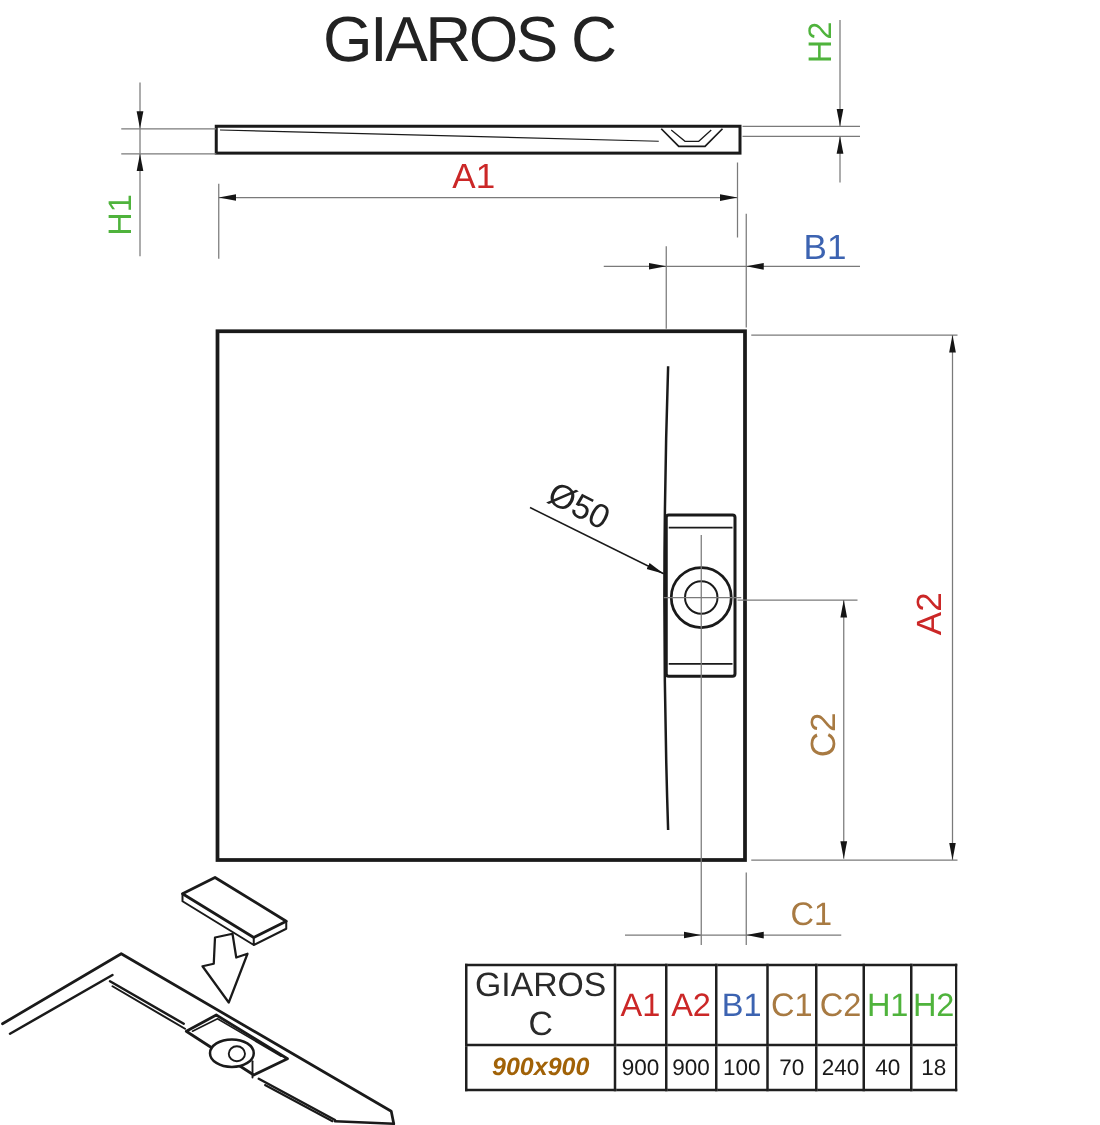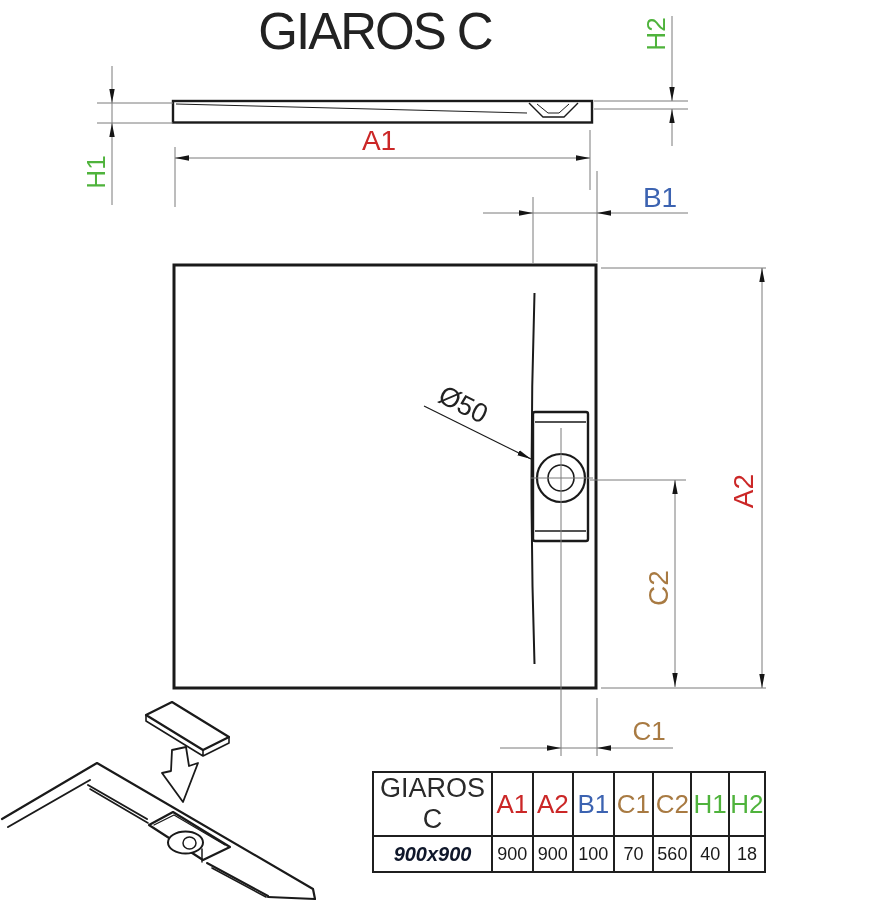--- a/index.html
+++ b/index.html
@@ -27,21 +27,21 @@
   .dia-label{font-size:27px;color:#222;transform:translate(-50%,-50%) rotate(27deg);}
 
   
   table.dims{position:absolute;left:372px;top:771px;border-collapse:collapse;
              table-layout:fixed;background:#fff;}
   table.dims td,table.dims th{border:2px solid #1f1f1f;text-align:center;vertical-align:middle;
              padding:0;font-weight:normal;overflow:hidden;}
   table.dims .hrow td{height:41px;font-size:26px;}
   table.dims .drow td{height:34px;font-size:18px;color:#1a1a1a;}
   table.dims td.product{font-size:27px;color:#2a2a2a;}
-  table.dims td.size{font-style:italic;font-weight:bold;font-size:20px;color:#0f172a;}
+  table.dims td.size{font-style:italic;font-weight:bold;font-size:20px;color:#a16207;}
 </style>
 </head>
 <body>
 
 <div class="canvas">
 
   <svg width="880" height="900" viewBox="0 0 880 900">
     <defs>
       <marker id="ah" viewBox="0 -4 15 8" refX="14" refY="0" markerWidth="15" markerHeight="8" orient="auto-start-reverse" markerUnits="userSpaceOnUse">
         <path d="M0,-2.7 L14,0 L0,2.7 z" fill="#151515"></path>
@@ -155,20 +155,20 @@
       <td class="c-brown">C2</td>
       <td class="c-green">H1</td>
       <td class="c-green">H2</td>
     </tr>
     <tr class="drow">
       <td class="size">900x900</td>
       <td>900</td>
       <td>900</td>
       <td>100</td>
       <td>70</td>
-      <td>560</td>
+      <td>240</td>
       <td>40</td>
       <td>18</td>
     </tr>
   </tbody>
     </table>
 
 </div>
 
 </body></html>

